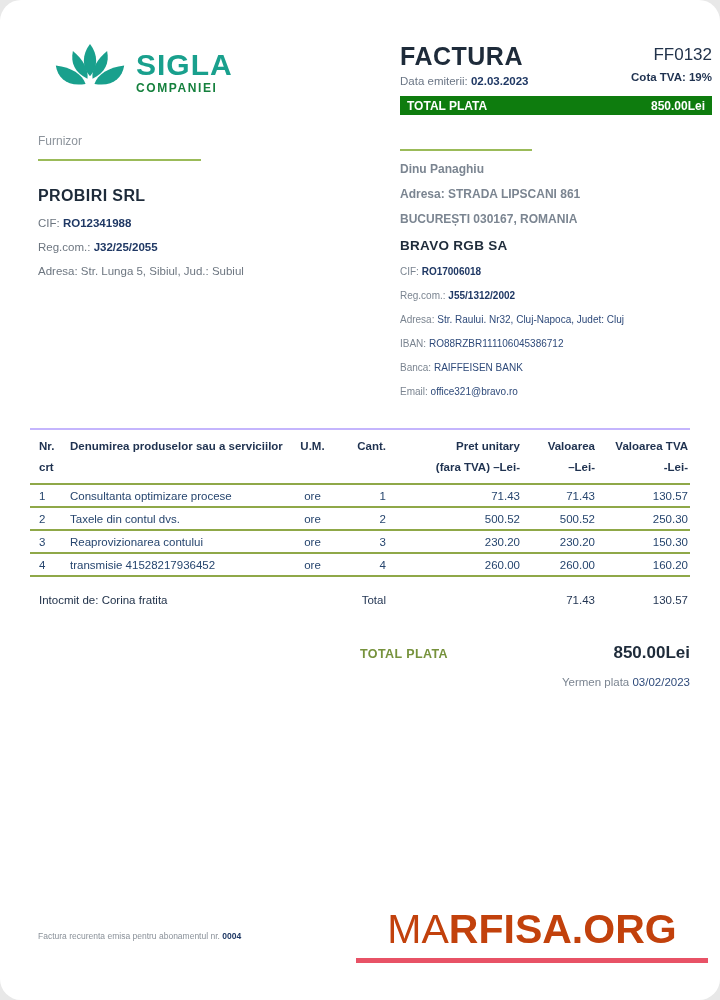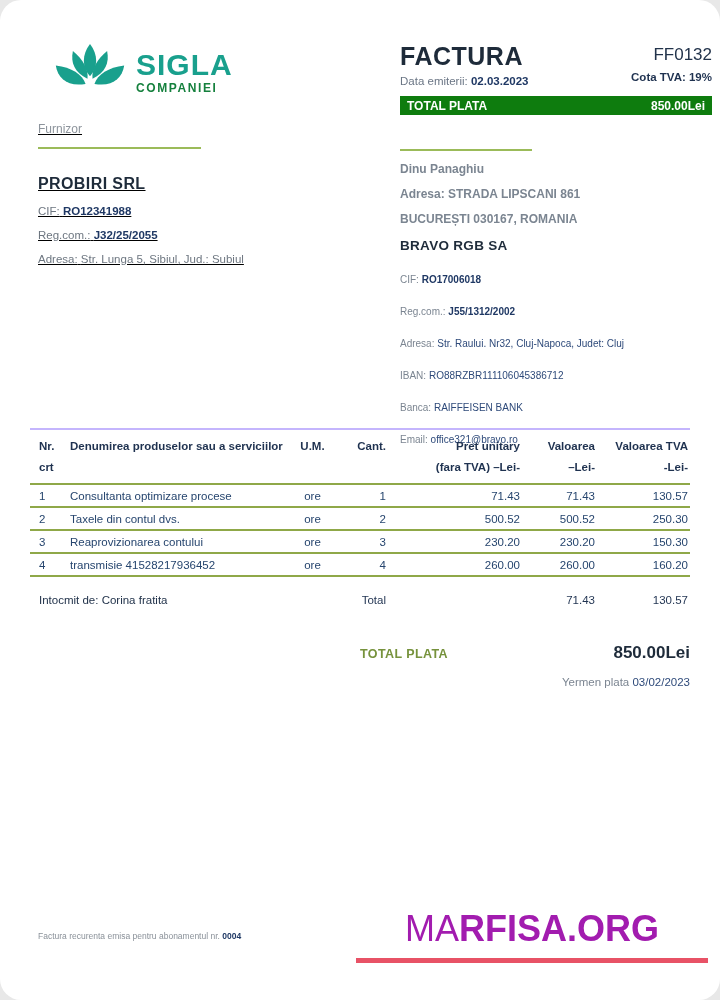--- a/index.html
+++ b/index.html
@@ -21,32 +21,32 @@
   .inv-number { font-size:17px; color:#22334B; text-align:right; margin-top:3px; }
   .inv-vat { font-size:11.5px; font-weight:bold; color:#1F3250; text-align:right; margin-top:6px;margin-left:47px; }
   .total-bar { position:absolute; left:400px; top:96px; width:312px; height:19px; background:#0E7C0E;
                display:flex; justify-content:space-between; align-items:center; padding:0 7px;
                color:#ffffff; font-size:12px; font-weight:bold; }
 
   
   .section-label { font-size:12px; color:#8d949c; }
   .section-rule { height:0; border-top:2px solid #9BBB59; margin-top:11px; }
 
-  .supplier { position:absolute; left:38px; top:122px; width:310px;text-decoration:underline; }
+  .supplier { position:absolute; left:38px; top:134px; width:310px; }
   .supplier .section-rule { width:163px; }
   .sup-name { font-size:16px; font-weight:bold; color:#1E2B3A; letter-spacing:0.4px; margin-top:26px; }
   .kv { font-size:11.5px; color:#6d7680; margin-top:12px; }
   .kv b { color:#1F3864; }
   .kv .val { color:#6d7680; }
 
   .client { position:absolute; left:400px; top:138px; width:315px; }
   .client .section-rule { width:132px; }
   .cl-line { font-size:12px; color:#7b8591; margin-top:11px;font-weight:bold; }
   .cl-company { font-size:13.5px; font-weight:bold; color:#1E2B3A; margin-top:12px; letter-spacing:0.3px; }
-  .kv-sm { font-size:10px; color:#7b8591; margin-top:21px; }
+  .kv-sm { font-size:10px; color:#7b8591; margin-top:13px; }
   .kv-sm b { color:#1F3864; }
   .kv-sm .val { color:#2E4A7A; }
 
   
   .items { position:absolute; left:30px; top:428px; width:660px; }
   .t-head { display:flex; border-top:2px solid #c4b5fd; border-bottom:2px solid #8FA848;
             padding:6px 0 5px; font-size:11.5px; font-weight:bold; color:#1F3250; }
   .t-head .l { line-height:21px; }
   .c-nr  { width:40px;  padding-left:9px; }
   .c-den { width:220px; }
@@ -65,21 +65,21 @@
   .sum-row { display:flex; justify-content:space-between; align-items:baseline; }
   .sum-label { font-size:12.5px; font-weight:bold; color:#76923C; letter-spacing:0.4px; }
   .sum-amount { font-size:17px; font-weight:bold; color:#1E2B3A; }
   .sum-due { text-align:right; font-size:11.5px; color:#7b8591; margin-top:13px; }
   .sum-due .val { color:#2E4A7A; }
 
   
   .foot-note { position:absolute; left:38px; top:931px; font-size:8.5px; color:#8a9199; }
   .foot-note b { color:#1F3864; }
   .brand { position:absolute; left:356px; top:903px; width:352px; text-align:center; }
-  .brand-text { font-size:36px; color:#a21caf; line-height:52px; white-space:nowrap; }
+  .brand-text { font-size:41px; color:#c2410c; line-height:52px; white-space:nowrap; }
   .brand-text .light { font-weight:400; }
   .brand-text .bold { font-weight:bold; }
   .brand-rule { height:5px; background:#E85266; margin-top:3px; }
 </style>
 </head>
 <body>
 
 <div class="page">
 
   <div class="logo">

